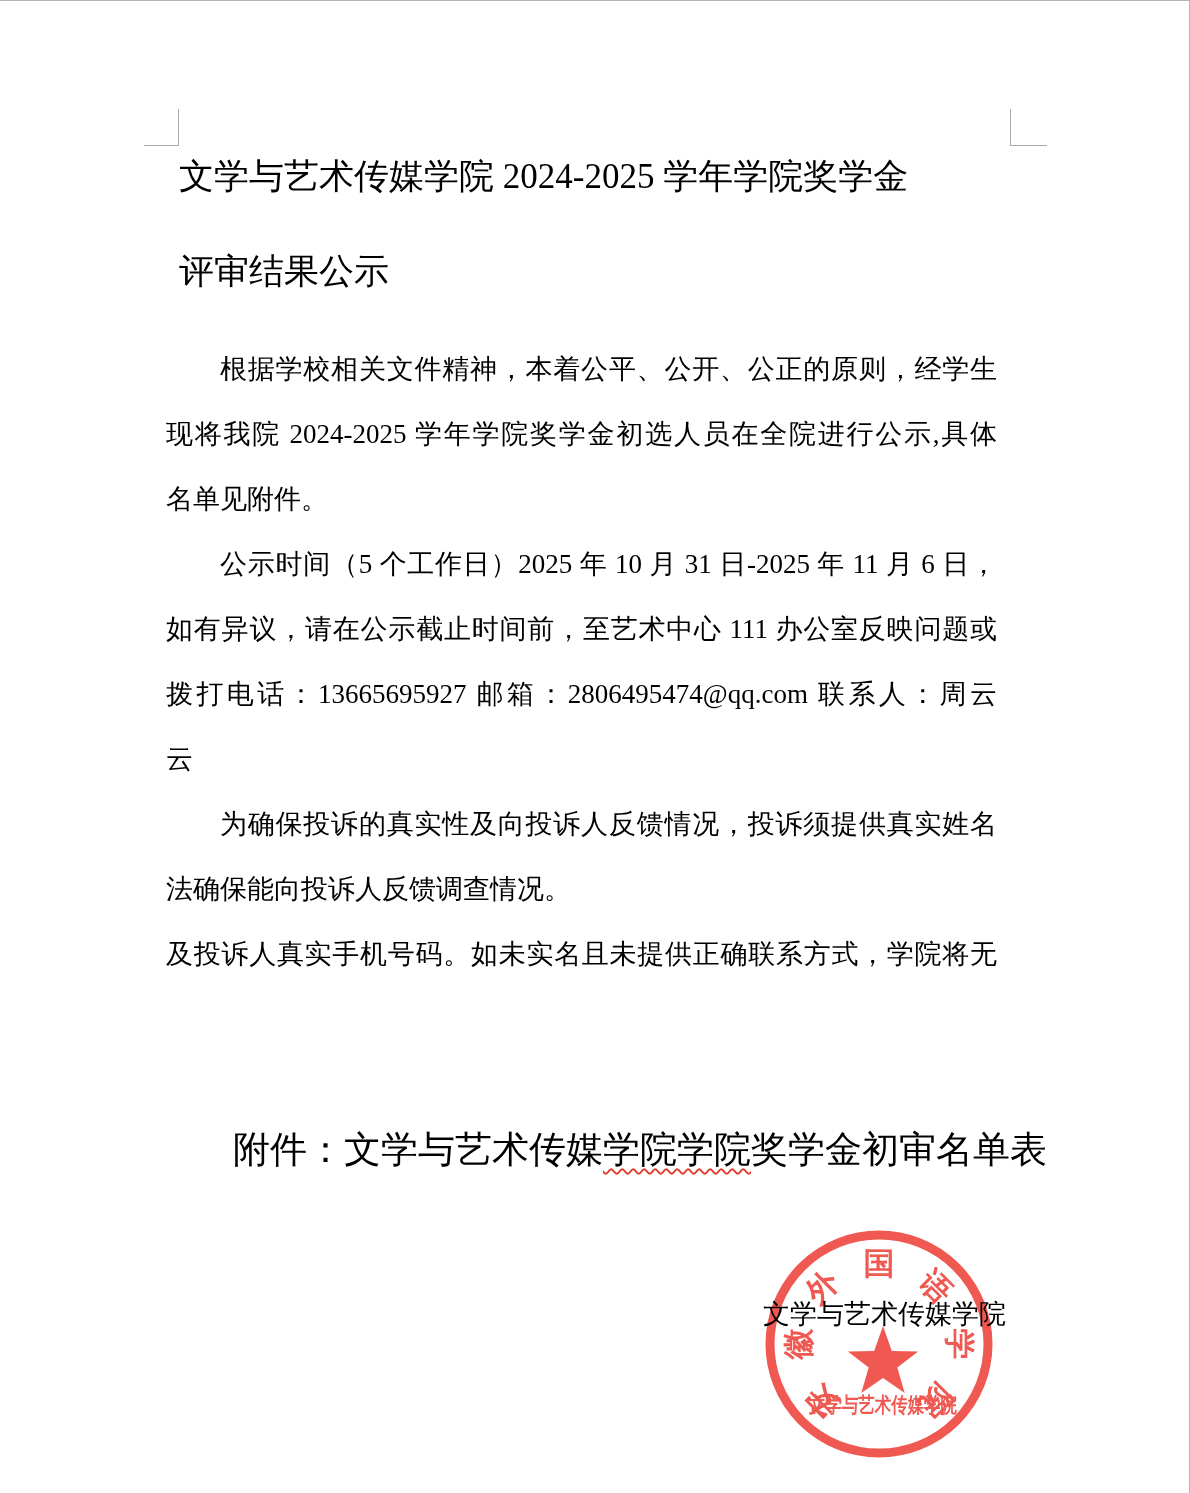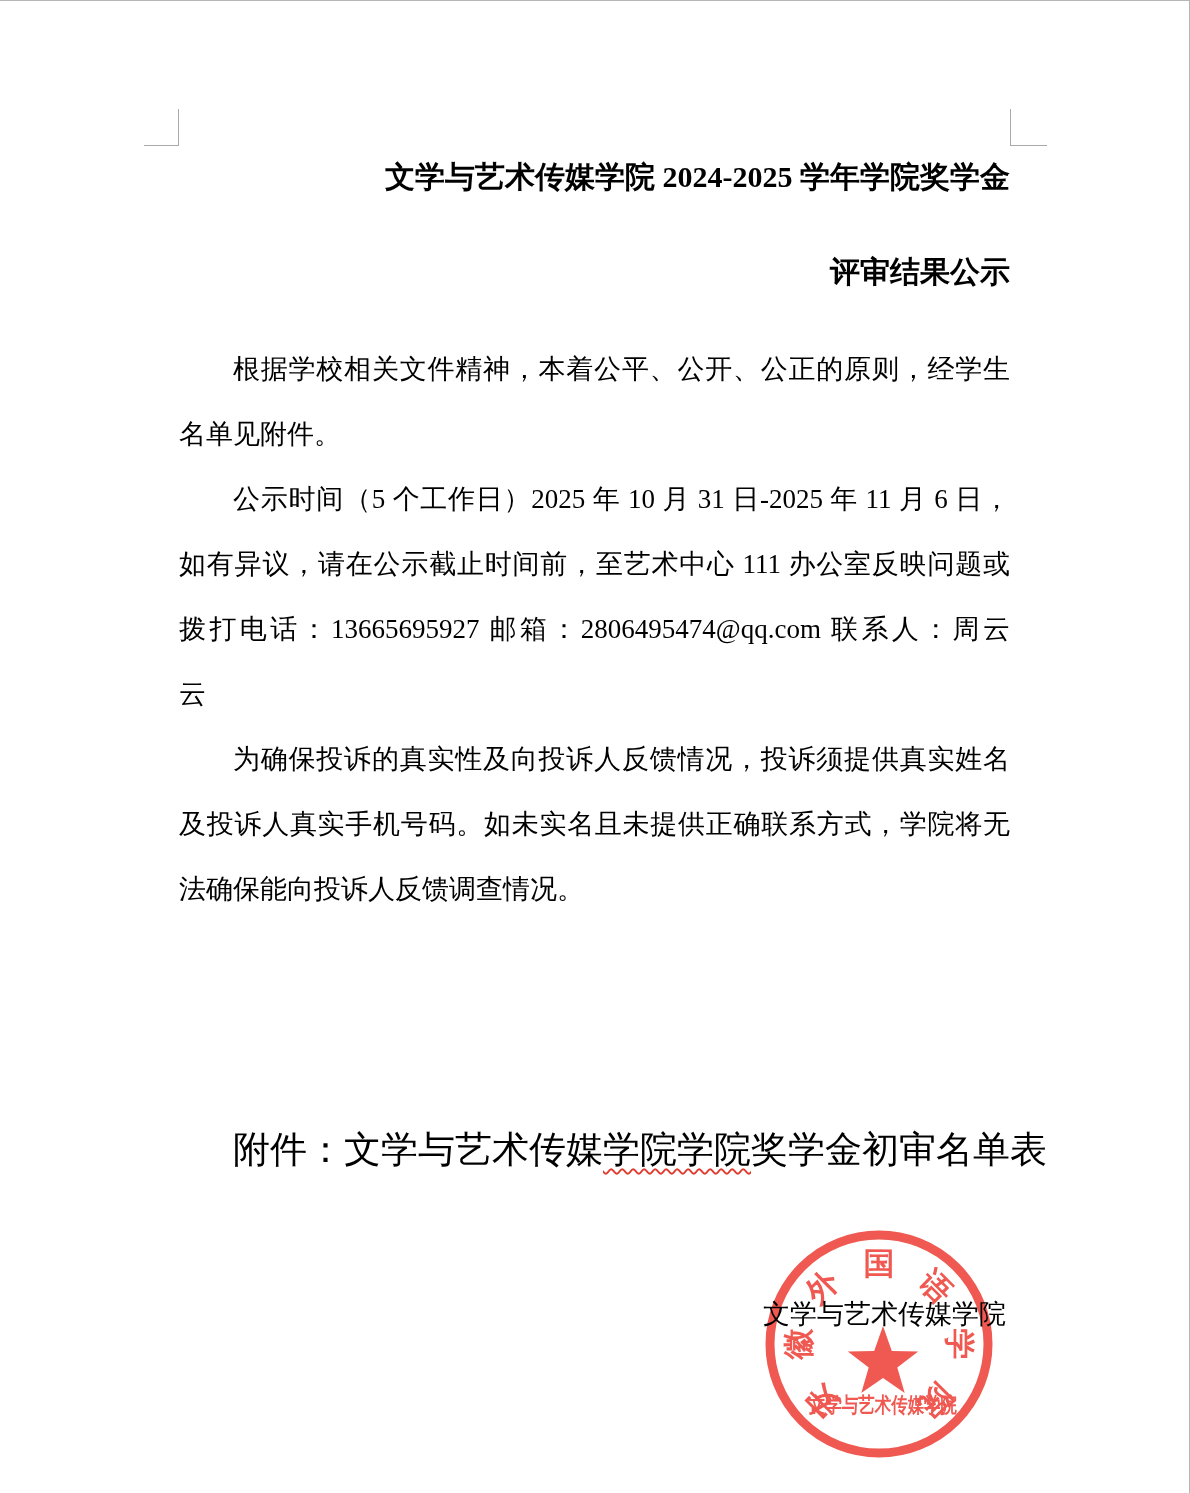--- a/index.html
+++ b/index.html
@@ -20,27 +20,27 @@
     position:absolute; left:144px; top:108px; width:34px; height:36px;
     border-right:1px solid #a9a9a9; border-bottom:1px solid #a9a9a9;
   }
   .crop-tr {
     position:absolute; left:1010px; top:108px; width:36px; height:36px;
     border-left:1px solid #a9a9a9; border-bottom:1px solid #a9a9a9;
   }
 
   .title {
     position:absolute; left:179px; top:128px; width:831px;
-    text-align:right; font-weight:bold;
-    font-size:30px; line-height:95px;
+    text-align:left; font-weight:normal;
+    font-size:35px; line-height:95px;
     white-space:nowrap;
   }
 
   .body-text {
-    position:absolute; left:179px; top:336px; width:831px;
+    position:absolute; left:166px; top:336px; width:831px;
     font-size:27px; line-height:65px;
   }
   .bline {
     white-space:nowrap;
     text-align:justify;
     text-align-last:justify;
   }
   .bline.first { text-indent:54px; }
   .bline.plast { text-align-last:left; }
 
@@ -80,28 +80,29 @@
   <div class="crop-tl"></div>
   <div class="crop-tr"></div>
 
   <div class="title">
     <div>文学与艺术传媒学院 2024-2025 学年学院奖学金</div>
     <div>评审结果公示</div>
   </div>
 
   <div class="body-text">
       <div class="bline first">根据学校相关文件精神，本着公平、公开、公正的原则，经学生</div>
+      <div class="bline">现将我院 2024-2025 学年学院奖学金初选人员在全院进行公示,具体</div>
       <div class="bline plast">名单见附件。</div>
       <div class="bline first">公示时间（5 个工作日）2025 年 10 月 31 日-2025 年 11 月 6 日，</div>
       <div class="bline">如有异议，请在公示截止时间前，至艺术中心 111 办公室反映问题或</div>
       <div class="bline">拨打电话：13665695927   邮箱：2806495474@qq.com 联系人：周云</div>
       <div class="bline plast">云</div>
       <div class="bline first">为确保投诉的真实性及向投诉人反馈情况，投诉须提供真实姓名</div>
+      <div class="bline plast">法确保能向投诉人反馈调查情况。</div>
       <div class="bline">及投诉人真实手机号码。如未实名且未提供正确联系方式，学院将无</div>
-      <div class="bline plast">法确保能向投诉人反馈调查情况。</div>
     </div>
 
   <div class="attach">
     <span>附件：文学与艺术传媒</span><span class="wavy">学院学院</span><span>奖学金初审名单表</span>
   </div>
 
   <svg class="seal" viewBox="0 0 228 228" xmlns="http://www.w3.org/2000/svg">
     <circle cx="114" cy="114" r="109" fill="none" stroke="#ee4b43" stroke-width="9"></circle>
     <g id="seal-arc" fill="#ee4b43">
         <text x="114" y="44" transform="rotate(-135 114 114)" class="seal-arc-char">安</text>

